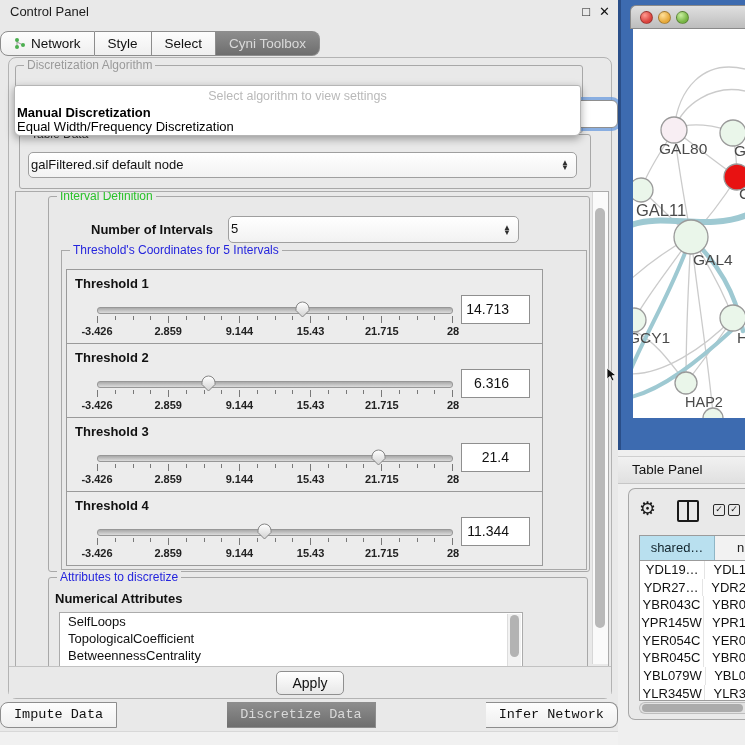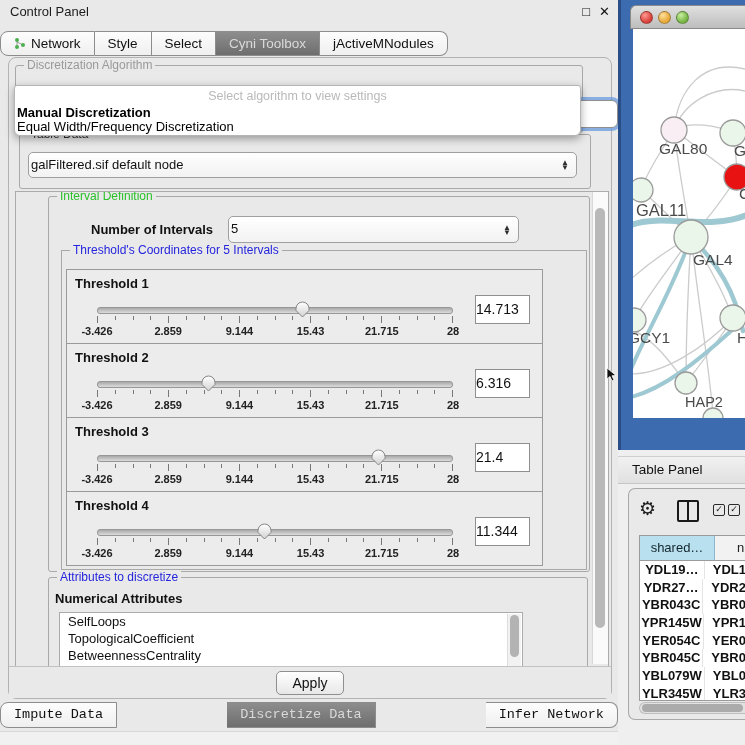--- a/index.html
+++ b/index.html
@@ -61,21 +61,21 @@
 
   .tpanel{position:absolute;left:4px;width:475px;height:73px;border:1px solid #9a9a9a;background:#ececec;}
   .tlabel{position:absolute;left:8px;top:6px;font-size:13px;font-weight:bold;color:#111;}
   .track{position:absolute;left:30px;top:37px;width:354px;height:5px;background:linear-gradient(#a9a9a9,#dcdcdc);border:1px solid #979797;border-radius:3px;}
   .thumb{position:absolute;top:-7px;width:17px;height:17px;}
   .ticks{position:absolute;left:30px;top:46px;width:356px;height:8px;display:flex;justify-content:space-between;align-items:flex-start;}
   .ticks i{width:1px;height:4px;background:#787878;}
   .ticks i.maj{height:7px;}
   .ticklabels{position:absolute;left:30px;top:55px;width:356px;height:12px;}
   .ticklabels span{position:absolute;transform:translateX(-50%);font-size:11px;font-weight:bold;color:#222;white-space:nowrap;}
-  .valuebox{position:absolute;right:12px;top:25px;width:47px;height:27px;background:#fff;border:1px solid #8f8f8f;font-size:14px;color:#111;text-align:left;line-height:27px;padding-right:6px;}
+  .valuebox{position:absolute;right:12px;top:25px;width:47px;height:27px;background:#fff;border:1px solid #8f8f8f;font-size:14px;color:#111;text-align:right;line-height:27px;padding-right:20px;}
 
   #attr-group{left:32px;top:385px;width:538px;height:110px;}
   #attr-group>.gt{color:#2525dd;}
   #attr-label{position:absolute;left:6px;top:13px;font-size:13px;font-weight:bold;color:#111;}
   #attr-list{position:absolute;left:10px;top:34px;width:462px;height:70px;background:#fff;border:1px solid #ababab;font-size:13px;color:#111;overflow:hidden;}
   #attr-list .li{padding-left:8px;line-height:17px;white-space:nowrap;}
   #attr-scroll{position:absolute;right:1px;top:1px;width:13px;height:66px;background:#f2f2f2;border-left:1px solid #ddd;}
   #attr-thumb{position:absolute;left:2px;top:1px;width:9px;height:42px;background:#b3b3b3;border-radius:5px;}
 
   #applyrow{position:absolute;left:0;top:608px;width:602px;height:31px;border-top:1px solid #c2c2c2;background:#e9e9e9;}
@@ -102,21 +102,21 @@
   #gear{position:absolute;left:10px;top:8px;font-size:19px;color:#1a1a1a;}
   #split{position:absolute;left:48px;top:11px;width:18px;height:18px;border:2px solid #1a1a1a;border-radius:2px;}
   #split::after{content:'';position:absolute;left:8px;top:0;width:2px;height:18px;background:#1a1a1a;}
   .cbx{position:absolute;top:15px;width:10px;height:10px;border:1.5px solid #2a2a2a;border-radius:2px;font-size:9px;line-height:9px;text-align:center;color:#1a1a1a;}
   #cbx1{left:84px;} #cbx2{left:99px;}
 
   #ttable{position:absolute;left:10px;top:46px;width:107px;height:166px;background:#fff;border:1px solid #9b9b9b;border-right:none;box-sizing:border-box;overflow:hidden;}
   #thead{display:flex;height:24px;border-bottom:1px solid #9b9b9b;font-size:13px;}
   #th1{width:74px;background:#b9e0ef;border-right:1px solid #8fb6c6;text-align:center;line-height:23px;color:#12242c;}
   #th2{flex:1;background:#f2f2f2;line-height:23px;padding-left:22px;color:#222;}
-  .trow{display:flex;height:17.7px;font-size:13px;color:#111;font-weight:bold;}
+  .trow{display:flex;height:17.7px;font-size:13px;color:#111;}
   .td1{width:74px;text-align:center;line-height:17.7px;border-right:1px solid #e4e4e4;}
   .td2{flex:1;padding-left:8px;line-height:17.7px;}
   #hscroll{position:absolute;left:10px;top:213px;width:107px;height:12px;background:#e2e2e2;border:1px solid #bdbdbd;border-right:none;border-radius:6px 0 0 6px;box-sizing:border-box;}
   #hthumb{position:absolute;left:2px;top:1px;width:101px;height:8px;background:#ababab;border-radius:4px;}
 
   #cursor{position:absolute;left:606px;top:367px;z-index:50;}
   svg text{font-family:"Liberation Sans","DejaVu Sans",sans-serif;}
 </style>
 </head>
 <body>
@@ -143,21 +143,20 @@
     <div id="toptabs" class="segrow">
       <div class="seg"><span class="neticon"><svg width="12" height="13" viewBox="0 0 12 13">
               <path d="M3,3 L3,10 M3,5 L9,8" stroke="#9a9a9a" stroke-width="1"></path>
               <circle cx="3" cy="3" r="2" fill="#4caf50"></circle>
               <circle cx="3" cy="10" r="2" fill="#4caf50"></circle>
               <circle cx="9" cy="8" r="2" fill="#4caf50"></circle>
             </svg></span><span>Network</span></div>
       <div class="seg"><span>Style</span></div>
       <div class="seg"><span>Select</span></div>
       <div class="seg sel"><span>Cyni Toolbox</span></div>
-      <div class="seg"><span>jActiveMNodules</span></div>
     </div>
 
     <div id="content">
 
       <div id="alg-group" class="group">
         <span class="gt">Discretization Algorithm</span>
         <div id="alg-combo"></div>
       </div>
 
       <div id="popup">

